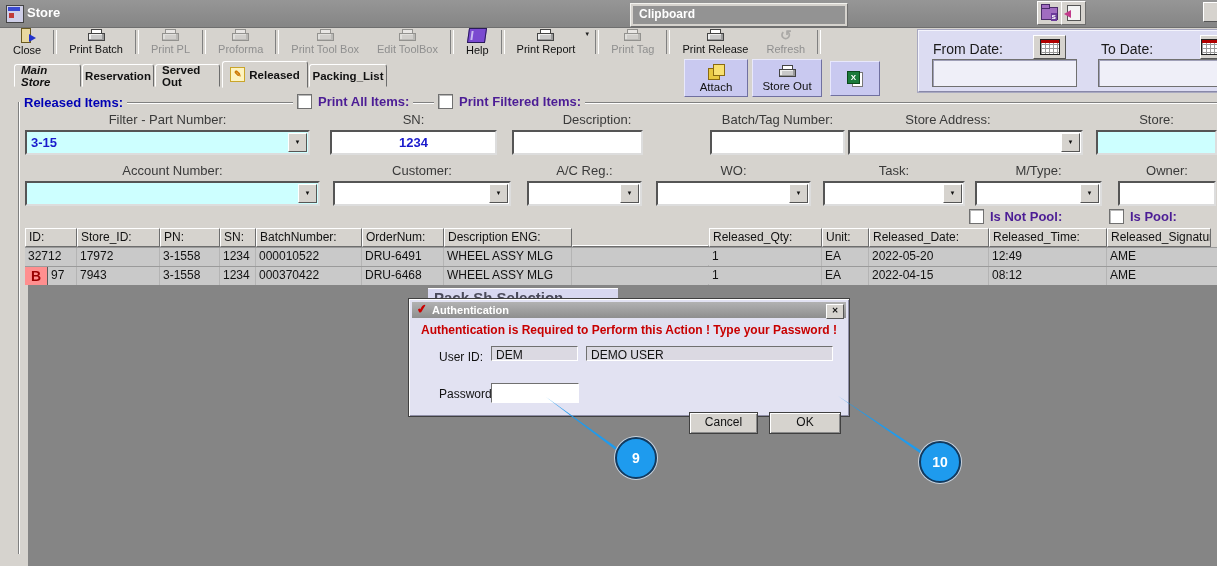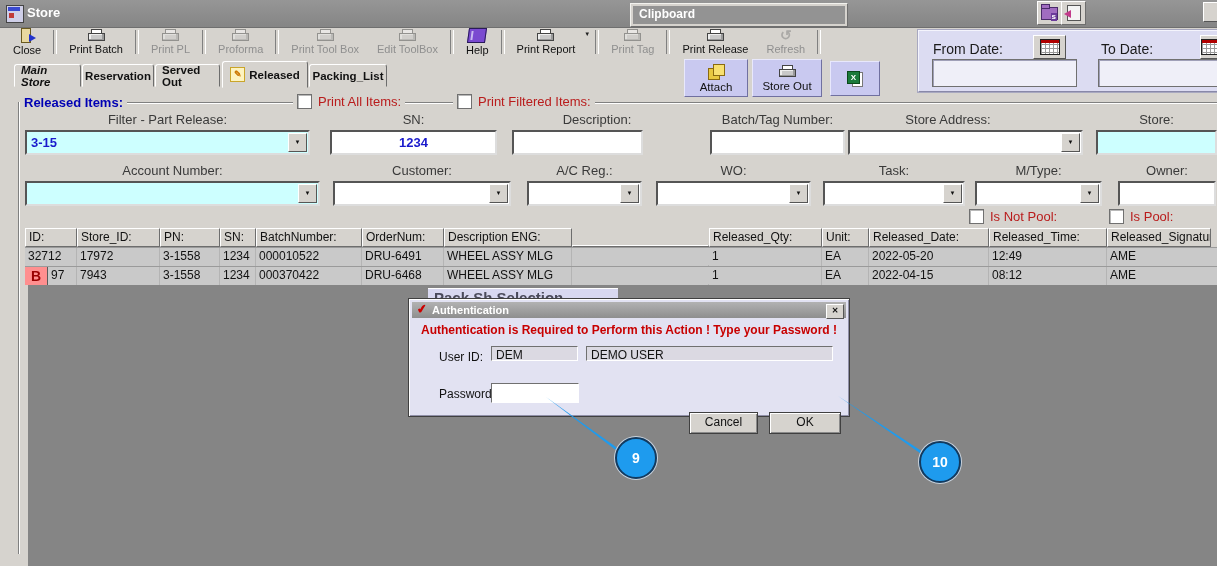--- a/index.html
+++ b/index.html
@@ -90,21 +90,21 @@
   
   .qbtn{position:absolute;background:#C9C9F0;border:1px solid;border-color:#e8e8fc #7070a0 #7070a0 #e8e8fc;
       display:flex;flex-direction:column;align-items:center;justify-content:center;font-size:11.5px;gap:2px;}
 
   
   .grp-top{left:18px;top:102px;width:1199px;height:2px;background:linear-gradient(#808080 1px,#fff 1px);}
   .grp-left{left:18px;top:102px;width:2px;height:452px;background:linear-gradient(90deg,#808080 1px,#fff 1px);}
   .grp-title{left:20px;top:95px;background:#D6D3CE;padding:0 4px;font-size:13px;font-weight:bold;color:#0000B4;z-index:2;}
   .cbrow{display:flex;align-items:center;gap:6px;background:#D6D3CE;padding:0 4px;z-index:2;}
   .cb{width:13px;height:13px;background:#fff;border:1px solid #707070;box-shadow:inset 1px 1px 0 #b8b8b8;flex:0 0 auto;}
-  .cbl{font-size:13px;font-weight:normal;color:#b91c1c;white-space:nowrap;}
+  .cbl{font-size:13px;font-weight:bold;color:#4c1d95;white-space:nowrap;}
 
   
   .flabel{position:absolute;top:112px;height:15px;font-size:13px;color:#3a3a3a;text-align:center;white-space:nowrap;}
   .flabel2{top:163px;}
   .fld{position:absolute;height:25px;background:#fff;border:2px solid;border-color:#555 #ddd #ddd #555;
       box-sizing:border-box;font-size:13px;line-height:21px;padding-left:4px;}
   .fld.cyan{background:#CDFFFF;}
   .fld .val{color:#1A1ACC;font-weight:bold;text-align:center;}
   .fld.center{text-align:center;padding-left:0;}
   .combo-arrow{position:absolute;right:1px;top:1px;bottom:1px;width:17px;background:#D6D3CE;
@@ -275,26 +275,26 @@
     <div class="dfield" style="left:179px;top:28px;width:119px;"></div>
   </div>
 
   <div class="abs grp-top"></div>
   <div class="abs grp-left"></div>
   <div class="abs grp-title">Released Items:</div>
   <div class="abs cbrow" style="left:293px;top:94px;">
     <span class="cb"></span>
     <span class="cbl">Print All Items:</span>
   </div>
-  <div class="abs cbrow" style="left:453px;top:94px;">
+  <div class="abs cbrow" style="left:434px;top:94px;">
     <span class="cb"></span>
     <span class="cbl">Print Filtered Items:</span>
   </div>
 
-  <div class="flabel" style="left:25px;width:285px;">Filter - Part Release:</div>
+  <div class="flabel" style="left:25px;width:285px;">Filter - Part Number:</div>
   <div class="flabel" style="left:330px;width:167px;">SN:</div>
   <div class="flabel" style="left:497px;width:200px;">Description:</div>
   <div class="flabel" style="left:700px;width:155px;">Batch/Tag Number:</div>
   <div class="flabel" style="left:848px;width:200px;">Store Address:</div>
   <div class="flabel" style="left:1096px;width:121px;">Store:</div>
 
   <div class="fld cyan" style="left:25px;top:130px;width:285px;">
     <span class="val">3-15</span>
     <span class="combo-arrow">▼</span>
   </div>

